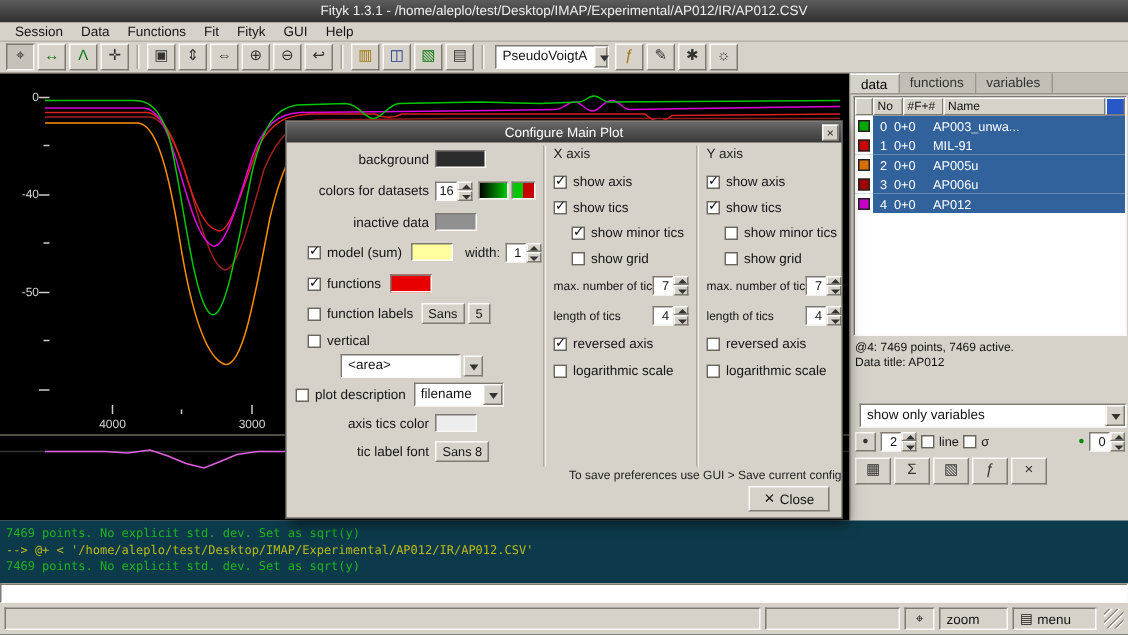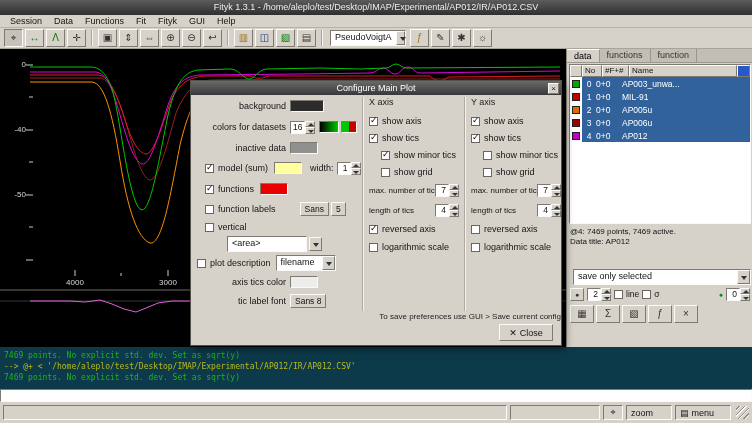--- a/index.html
+++ b/index.html
@@ -204,21 +204,21 @@
     <span class="ytick" style="top:141px">-50</span>
     <span class="xtick" style="left:57px">4000</span>
     <span class="xtick" style="left:150px">3000</span>
     <span class="xtick" style="left:497px">1000</span>
   </div>
 
   <div class="sidebar">
     <div class="tabs">
       <span class="tab active">data</span>
       <span class="tab">functions</span>
-      <span class="tab">function</span>
+      <span class="tab">variables</span>
     </div>
     <div class="dlist sunken">
       <div class="lhead">
         <span class="hc" style="width:12px"></span>
         <span class="hc" style="width:20px">No</span>
         <span class="hc" style="width:27px">#F+#</span>
         <span class="hc" style="flex:1">Name</span>
         <span class="hc" style="width:13px;background:#2858c8"></span>
       </div>
       <div class="lrow">
@@ -260,21 +260,21 @@
         <span class="c-no">4</span>
         <span class="c-f">0+0</span>
         <span class="c-name">AP012</span>
       </div>
     </div>
     <div class="sb-info">
       <div>@4: 7469 points, 7469 active.</div>
       <div>Data title: AP012</div>
     </div>
     <div class="combo sb-combo">
-      <span class="cv" style="flex:1">save only selected</span>
+      <span class="cv" style="flex:1">show only variables</span>
       <span class="cbtn">
           <i class="arr-d"></i>
         </span>
     </div>
     <div class="sb-ctl">
       <button class="sb-ibtn" style="width:14px;height:13px;font-size:7px;line-height:11px">●</button>
       <span class="spin">
         <span class="sv">2</span>
         <span class="sa">
             <span class="su"></span>
@@ -371,21 +371,21 @@
       </span>
     </div>
     <div class="drow" style="left:14px;top:101px">
       <span class="cb on"></span>
       <span class="ilabel">functions</span>
       <span class="swatch" style="width: 28px; margin-left: 6px; background: rgb(232, 0, 0);"></span>
     </div>
     <div class="drow" style="left:14px;top:121px">
       <span class="cb"></span>
       <span class="ilabel">function labels</span>
-      <button class="dbtn" style="margin-left:24px">Sans</button>
+      <button class="dbtn" style="margin-left:5px">Sans</button>
       <button class="dbtn" style="margin-left:2px">5</button>
     </div>
     <div class="drow" style="left:14px;top:139px">
       <span class="cb"></span>
       <span class="ilabel">vertical</span>
     </div>
     <div class="drow" style="left:36px;top:156px">
       <span class="combo" style="width:80px;margin:0">
         <span class="cv" style="flex:1">&lt;area&gt;</span>
       </span>

